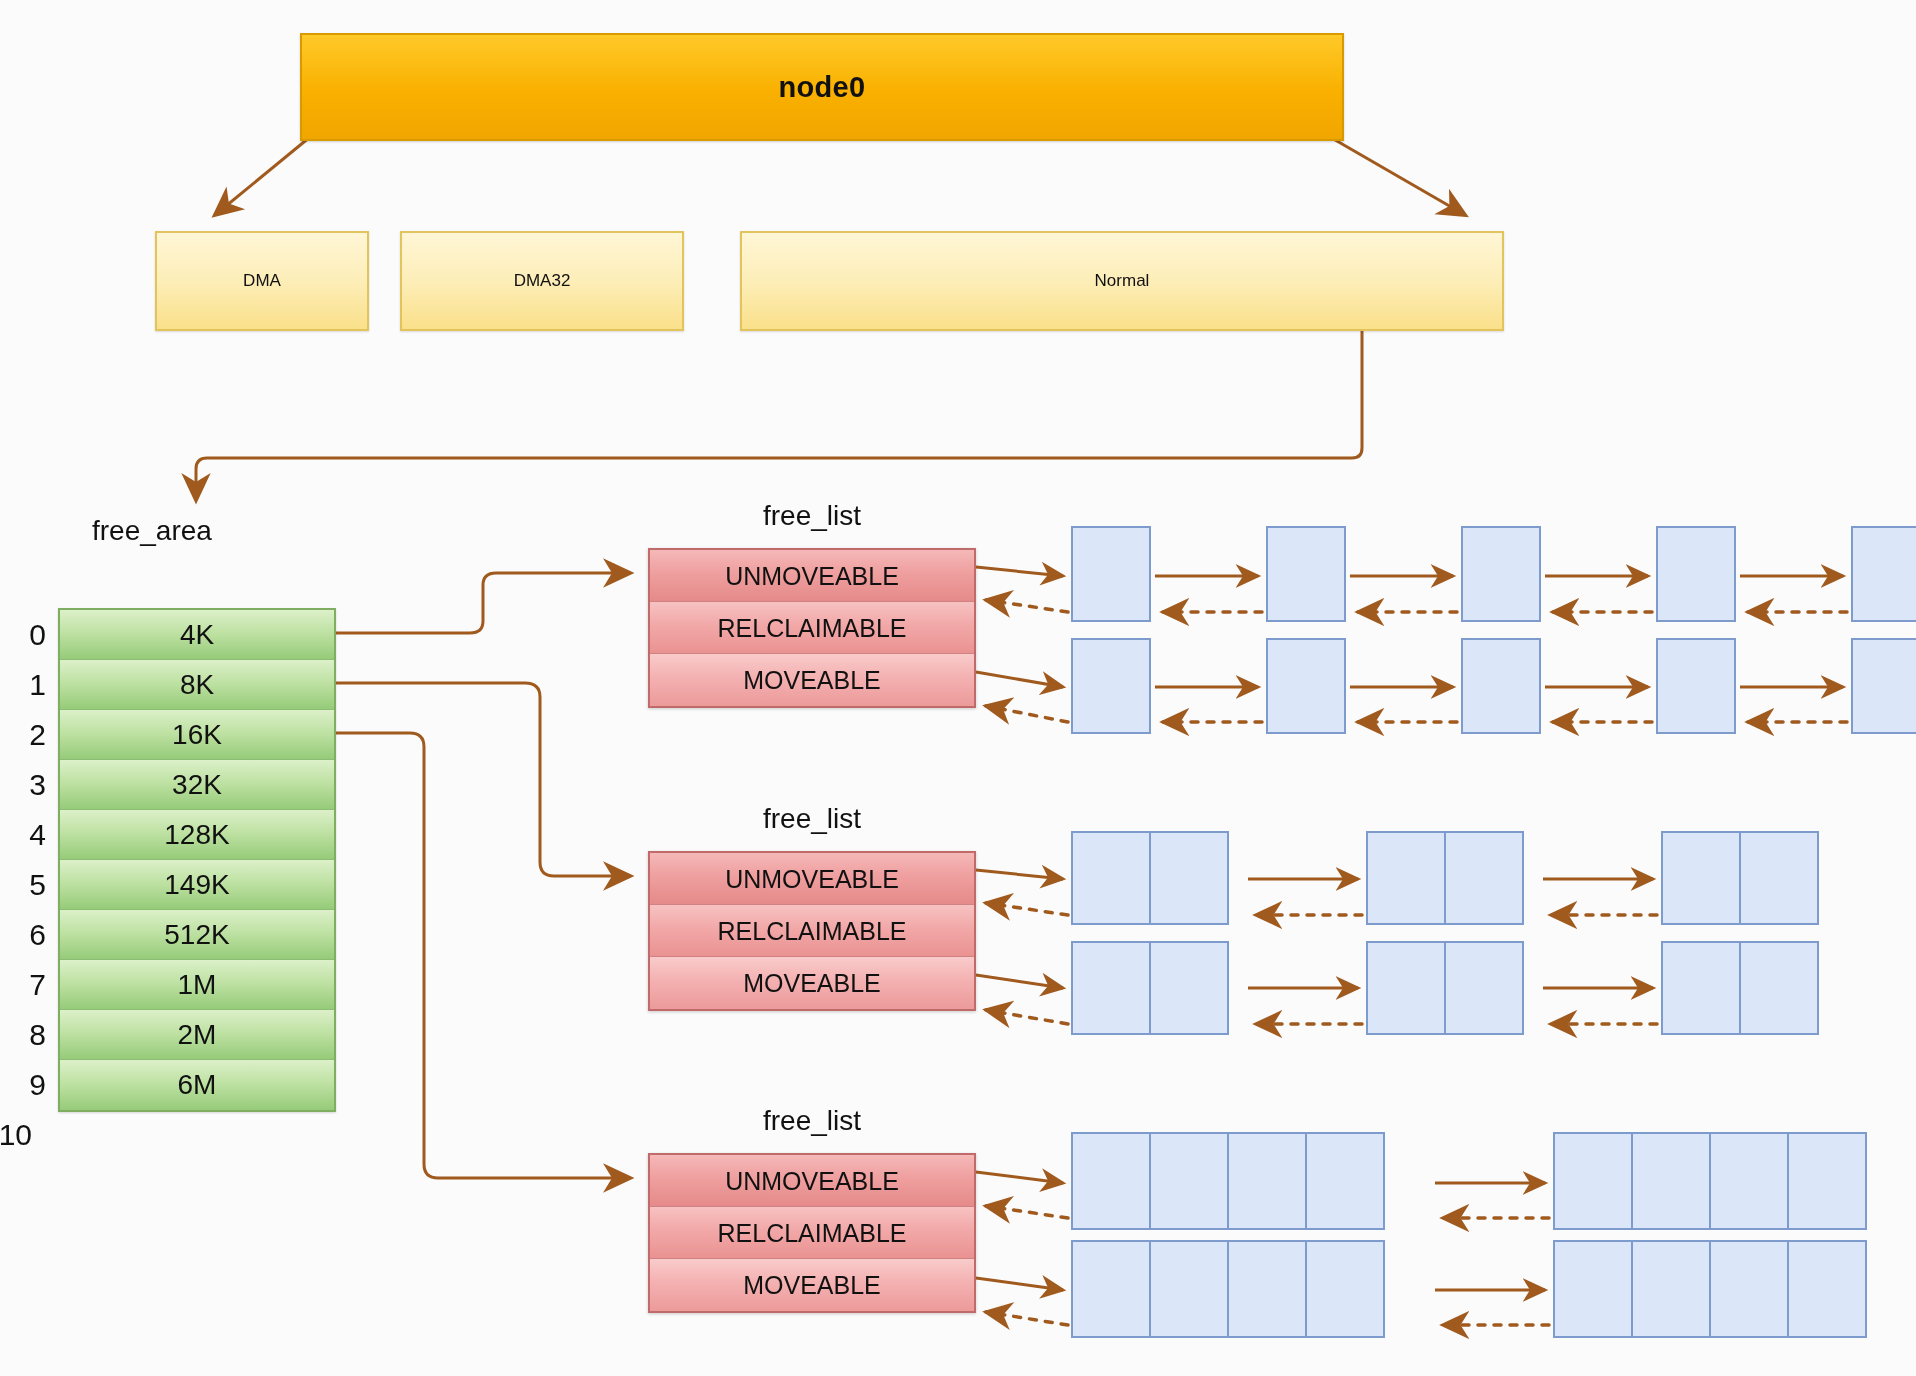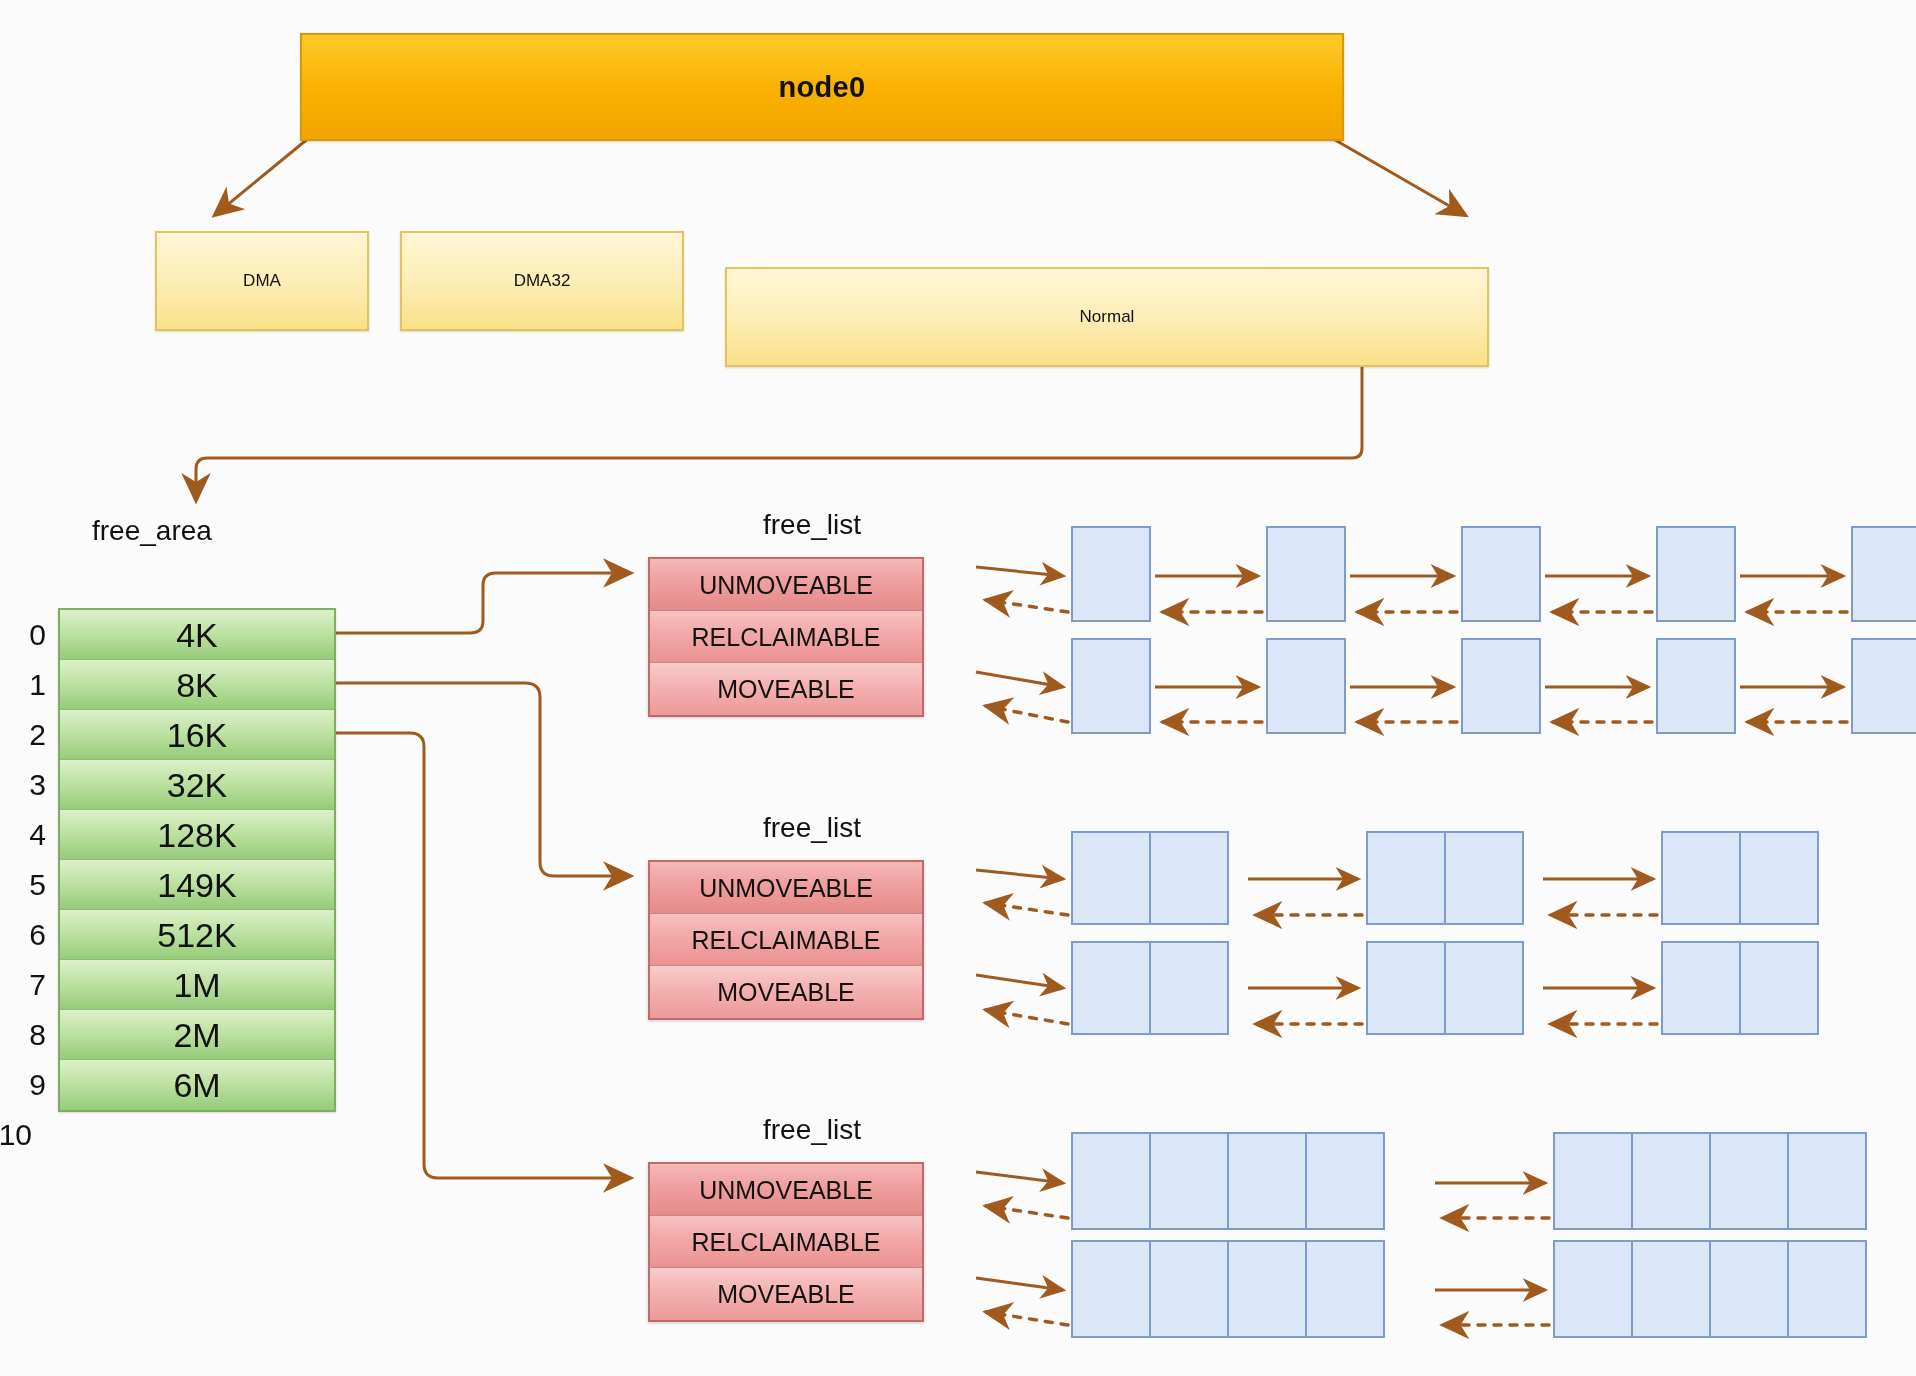--- a/index.html
+++ b/index.html
@@ -27,44 +27,44 @@
   .zone{
     position:absolute;top:231px;height:96px;
     background:linear-gradient(180deg,#fff6d6 0%,#fdeeb8 50%,#fae08a 100%);
     border:2px solid #e3c35c;
     box-shadow:0 1px 2px rgba(0,0,0,.14);
     display:flex;align-items:center;justify-content:center;
     font-size:17px;color:#111;
   }
   .zone.dma{left:155px;width:210px;}
   .zone.dma32{left:400px;width:280px;}
-  .zone.normal{left:725px;width:760px;margin-top:36px;}
+  .zone.normal{left:740px;width:760px;}
 
   
   .label{position:absolute;font-size:28px;color:#111;white-space:nowrap;}
   .freearea{
     position:absolute;left:58px;top:608px;width:274px;
     border:2px solid #7fae63;box-shadow:0 1px 2px rgba(0,0,0,.15);
     background:#a8d189;
   }
   .fa-row{
     height:50px;line-height:50px;text-align:center;
-    font-size:34px;color:#111;
+    font-size:28px;color:#111;
     background:linear-gradient(180deg,#dcf0c9 0%,#bfe2a4 45%,#96cb79 100%);
     border-bottom:1px solid #8dbd72;
     box-sizing:border-box;
   }
   .fa-row:last-child{border-bottom:none;}
   .fa-index{
     position:absolute;left:0px;width:46px;text-align:right;
     font-size:30px;color:#111;
   }
 
   
-  .fl-group{position:absolute;left:648px;width:276px;margin-top:9px;}
+  .fl-group{position:absolute;left:648px;width:328px;}
   .fl-title{
     position:absolute;top:-48px;left:0;width:328px;text-align:center;
     font-size:28px;color:#111;
   }
   .fl-box{
     border:2px solid #c06a6a;box-shadow:0 1px 3px rgba(0,0,0,.2);
     background:#e99a9a;
   }
   .fl-row{
     height:52px;line-height:52px;text-align:center;

